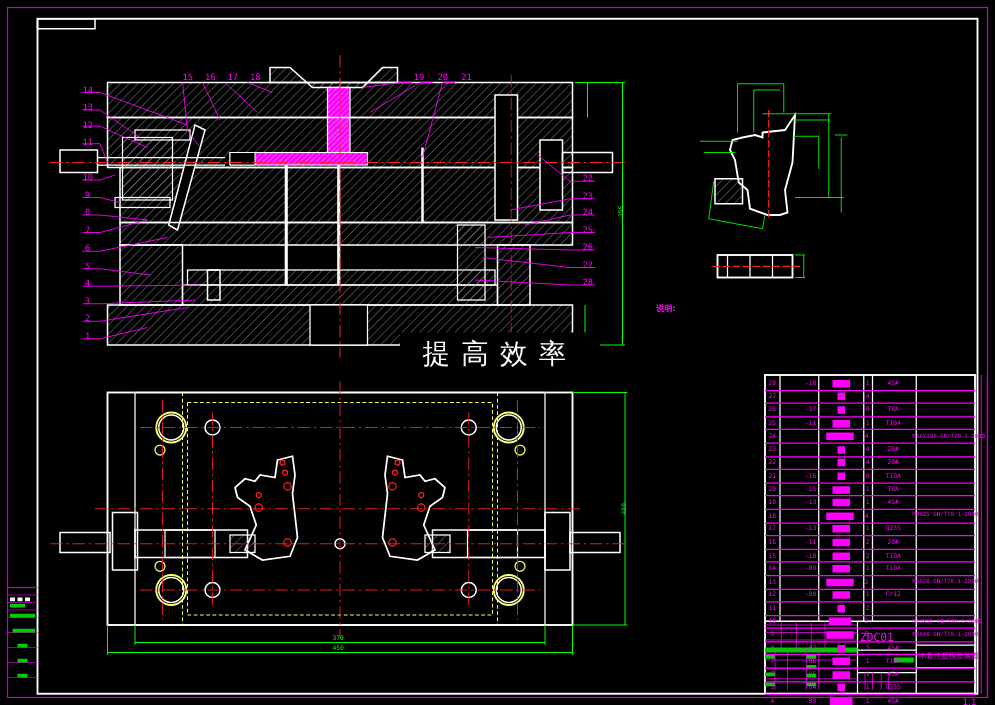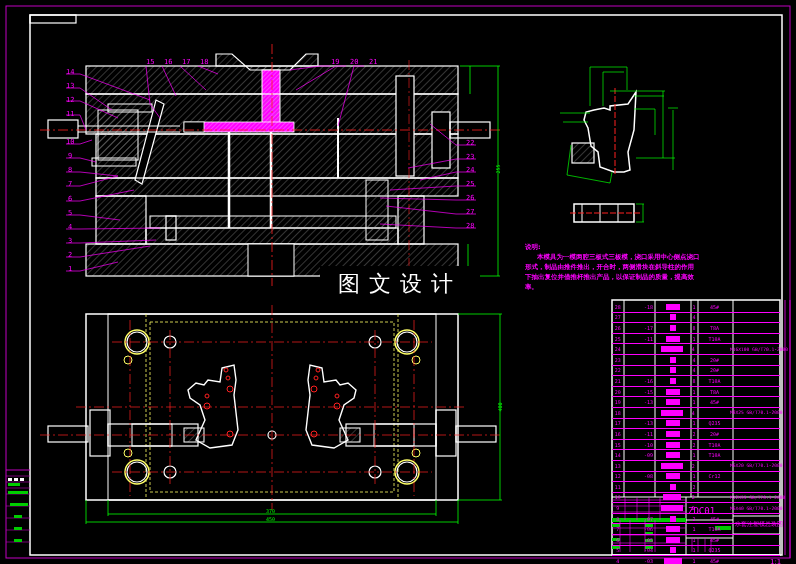--- a/index.html
+++ b/index.html
@@ -346,25 +346,24 @@
   <span class="lbl" style="left:466px;top:194px">26</span>
   <span class="lbl" style="left:466px;top:208px">27</span>
   <span class="lbl" style="left:466px;top:222px">28</span>
 </div>
 
 <span class="dim" style="left:493px;top:166px;transform:rotate(-90deg)">255</span>
 <span class="dim" style="left:266px;top:508px">370</span>
 <span class="dim" style="left:266px;top:516px">450</span>
 <span class="dim" style="left:495px;top:404px;transform:rotate(-90deg)">400</span>
 
-<div class="watermark">图文设计</div>
+<div class="watermark">提高效率</div>
 
 <div class="notes">
   <span class="title">说明:</span>
-  <span class="body">本模具为一模两腔三板式三板模，浇口采用中心侧点浇口形式，制品由推件推出，开合时，两侧滑块在斜导柱的作用下抽出复位并借推杆推出产品，以保证制品的质量，提高效率。</span>
 </div>
 
 <div class="bom" id="bom">
     <div class="row" style="border-bottom: 0.6px solid rgb(255, 0, 255);">
       <span class="c1">28</span>
       <span class="c2">-18</span>
       <span class="c3">
         <span class="bar" style="width:14px"></span>
       </span>
       <span class="c4">1</span>

